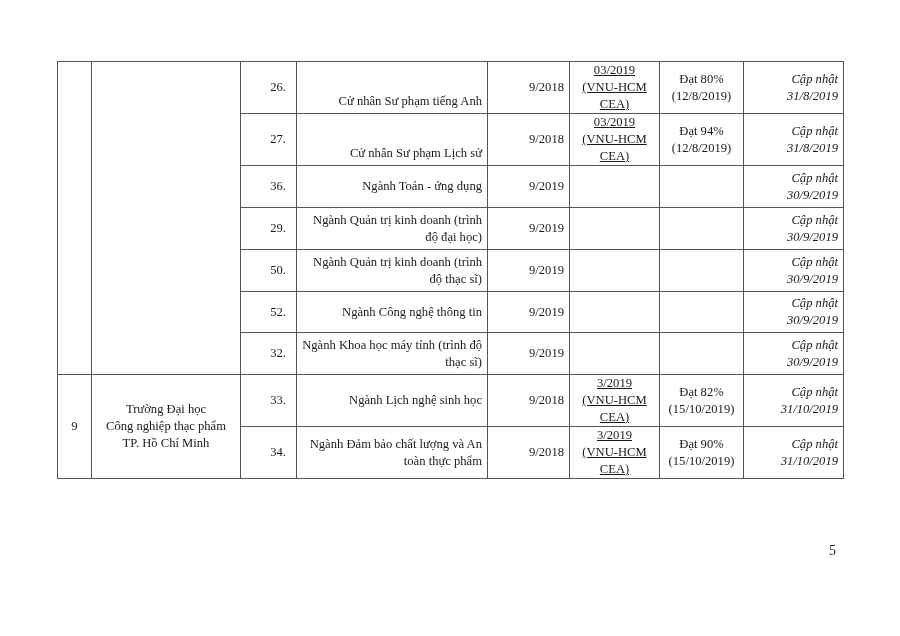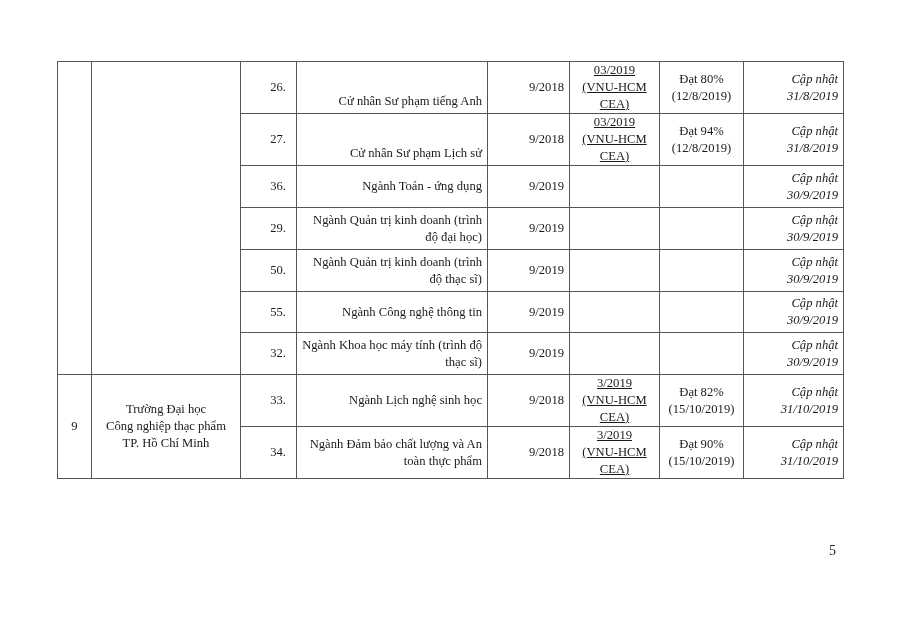--- a/index.html
+++ b/index.html
@@ -107,21 +107,21 @@
         <td class="c-start">9/2019</td>
         <td class="c-ext"></td>
         <td class="c-result"></td>
         <td class="c-update">
           <span class="line">Cập nhật</span>
           <span class="line">30/9/2019</span>
         </td>
       </tr>
 
       <tr style="height:41px">
-        <td class="c-num">55.</td>
+        <td class="c-num">52.</td>
         <td class="c-prog">Ngành Công nghệ thông tin</td>
         <td class="c-start">9/2019</td>
         <td class="c-ext"></td>
         <td class="c-result"></td>
         <td class="c-update">
           <span class="line">Cập nhật</span>
           <span class="line">30/9/2019</span>
         </td>
       </tr>
 

